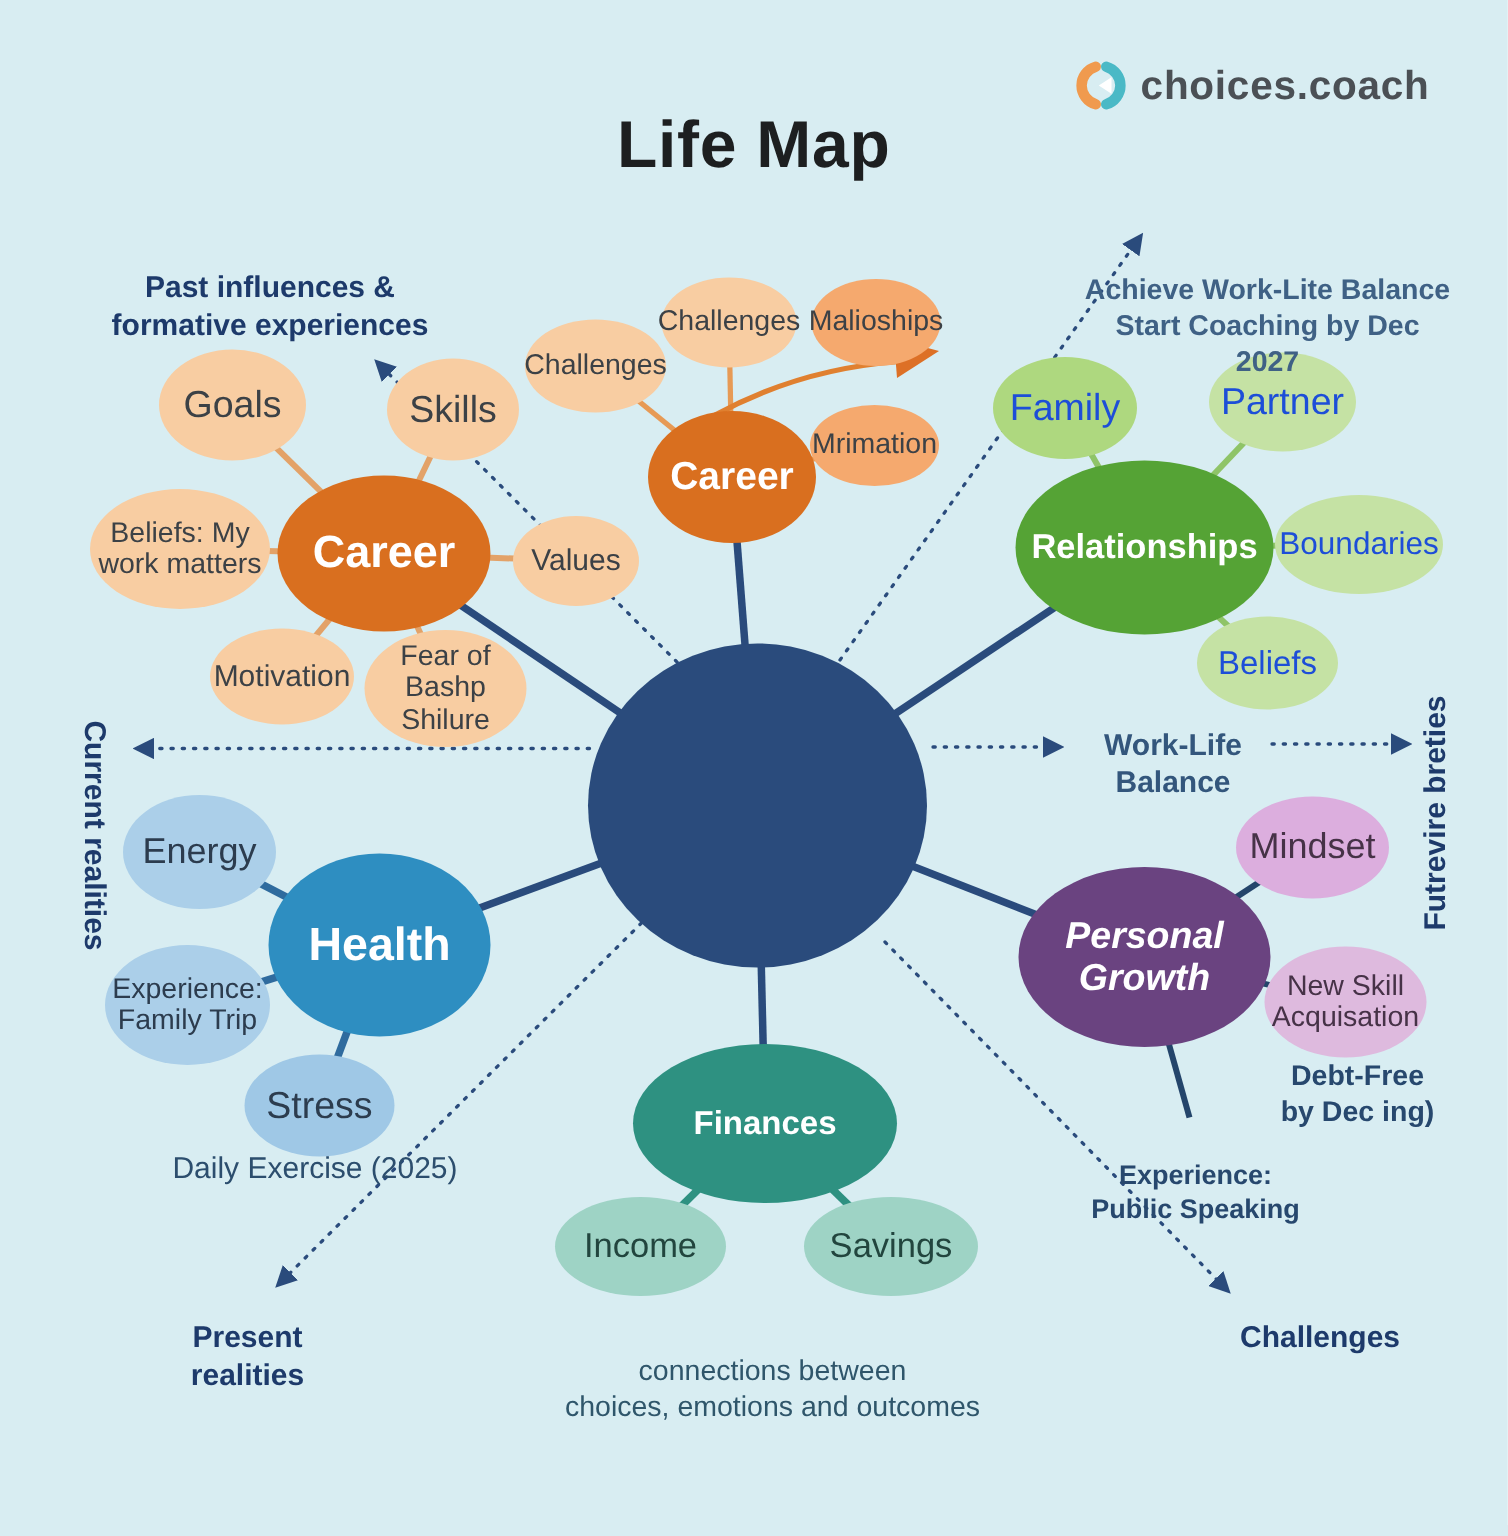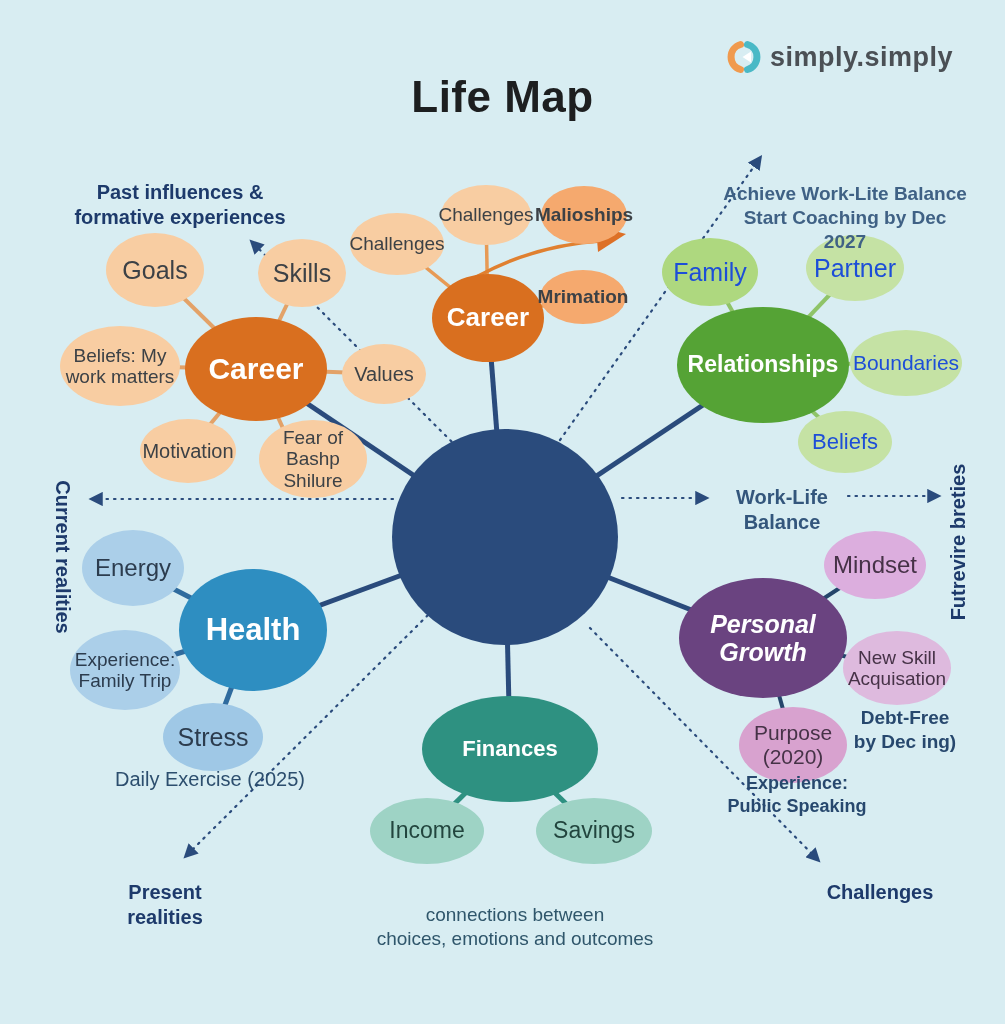--- a/index.html
+++ b/index.html
@@ -22,21 +22,21 @@
   .dotted{stroke:var(--hub);stroke-width:2.2;fill:none;stroke-dasharray:1.5 6;stroke-linecap:round;}
   .bubble{
     position:absolute;z-index:2;border-radius:50%;display:flex;align-items:center;justify-content:center;
     text-align:center;transform:translate(-50%,-50%);line-height:1.12;white-space:pre-line;
     color:#3c4146;
   }
   .main{color:#fff;font-weight:700;}
   .hubnode{background:var(--hub);}
   .career{background:var(--career);}
   .career-sat{background:var(--career-sat);}
-  .career-sat-deep{background:var(--career-sat-deep);font-weight:bold;}
+  .career-sat-deep{background:var(--career-sat-deep);}
   .rel{background:var(--rel);}
   .rel-sat{background:var(--rel-sat);color:#1d4ed8;}
   .health{background:var(--health);}
   .health-sat{background:var(--health-sat);color:#2c3c4e;}
   .fin{background:var(--fin);}
   .fin-sat{background:var(--fin-sat);color:#22453e;}
   .growth{background:var(--growth);font-style:italic;}
   .growth-sat{background:var(--growth-sat);color:#463247;}
   .note{
     position:absolute;z-index:3;color:var(--note);white-space:pre-line;text-align:center;line-height:1.25;
@@ -129,32 +129,32 @@
     </g>
   </svg>
 
   <div class="page-title">Life Map</div>
   <div class="logo">
     <svg width="34" height="34" viewBox="0 0 34 34">
       <path d="M13.5 4.5 A 13 13 0 0 0 13.5 29.5" stroke="#f09a4e" stroke-width="7" fill="none" stroke-linecap="round"></path>
       <path d="M20.5 4.5 A 13 13 0 0 1 20.5 29.5" stroke="#4ab9c6" stroke-width="7" fill="none" stroke-linecap="round"></path>
       <path d="M24 11.5 L15.5 17 L24 22.5 z" fill="#ffffff"></path>
     </svg>
-    <span class="word">simply.simply</span>
+    <span class="word">choices.coach</span>
   </div>
 
   <div class="bubble hubnode" style="left:505px;top:537px;width:226px;height:216px;"><span></span></div>
 
   <div class="bubble main career" style="left:256px;top:369px;width:142px;height:104px;font-size:30px;"><span>Career</span></div>
   <div class="bubble career-sat" style="left:155px;top:270px;width:98px;height:74px;font-size:25px;"><span>Goals</span></div>
   <div class="bubble career-sat" style="left:302px;top:273px;width:88px;height:68px;font-size:25px;"><span>Skills</span></div>
   <div class="bubble career-sat" style="left:120px;top:366px;width:120px;height:80px;font-size:19px;"><span>Beliefs: My
 work matters</span></div>
   <div class="bubble career-sat" style="left:188px;top:451px;width:96px;height:64px;font-size:20px;"><span>Motivation</span></div>
-  <div class="bubble career-sat" style="left:313px;top:459px;width:108px;height:78px;font-size:19px;"><span>Fear of
+  <div class="bubble career-sat" style="left:297px;top:459px;width:108px;height:78px;font-size:19px;"><span>Fear of
 Bashp Shilure</span></div>
   <div class="bubble career-sat" style="left:384px;top:374px;width:84px;height:60px;font-size:20px;"><span>Values</span></div>
 
   <div class="bubble main career" style="left:488px;top:318px;width:112px;height:88px;font-size:26px;"><span>Career</span></div>
   <div class="bubble career-sat" style="left:397px;top:244px;width:94px;height:62px;font-size:19px;"><span>Challenges</span></div>
   <div class="bubble career-sat" style="left:486px;top:215px;width:90px;height:60px;font-size:19px;"><span>Challenges</span></div>
   <div class="bubble career-sat-deep" style="left:584px;top:215px;width:86px;height:58px;font-size:19px;"><span>Malioships</span></div>
   <div class="bubble career-sat-deep" style="left:583px;top:297px;width:86px;height:54px;font-size:19px;"><span>Mrimation</span></div>
 
   <div class="bubble main rel" style="left:763px;top:365px;width:172px;height:116px;font-size:23px;"><span>Relationships</span></div>
@@ -171,22 +171,20 @@
 
   <div class="bubble main fin" style="left:510px;top:749px;width:176px;height:106px;font-size:22px;text-align:center;"><span>Finances</span></div>
   <div class="bubble fin-sat" style="left:427px;top:831px;width:114px;height:66px;font-size:23px;"><span>Income</span></div>
   <div class="bubble fin-sat" style="left:594px;top:831px;width:116px;height:66px;font-size:23px;"><span>Savings</span></div>
 
   <div class="bubble main growth" style="left:763px;top:638px;width:168px;height:120px;font-size:25px;"><span>Personal
 Growth</span></div>
   <div class="bubble growth-sat" style="left:875px;top:565px;width:102px;height:68px;font-size:24px;"><span>Mindset</span></div>
   <div class="bubble growth-sat" style="left:897px;top:668px;width:108px;height:74px;font-size:19px;background:#debade;"><span>New Skill
 Acquisation</span></div>
-  <div class="bubble growth-sat" style="left:793px;top:745px;width:108px;height:76px;font-size:21px;background:#d8a2cf;"><span>Purpose
-(2020)</span></div>
 
   <div class="note bold" style="left:45px;top:180px;width:270px;">Past influences &amp;
 formative experiences</div>
   <div class="note" style="left:720px;top:182px;width:250px;color:#3f6185;font-weight:bold;">Achieve Work-Lite Balance
 Start Coaching by Dec 2027</div>
   <div class="note" style="left:712px;top:485px;width:140px;font-size:20px;font-weight:600;color:#33567c;">Work-Life Balance</div>
   <div class="note bold" style="left:95px;top:880px;width:140px;">Present realities</div>
   <div class="note bold" style="left:815px;top:880px;width:130px;">Challenges</div>
   <div class="note" style="left:340px;top:903px;width:350px;color:#2f566b;">connections between
 choices, emotions and outcomes</div>

